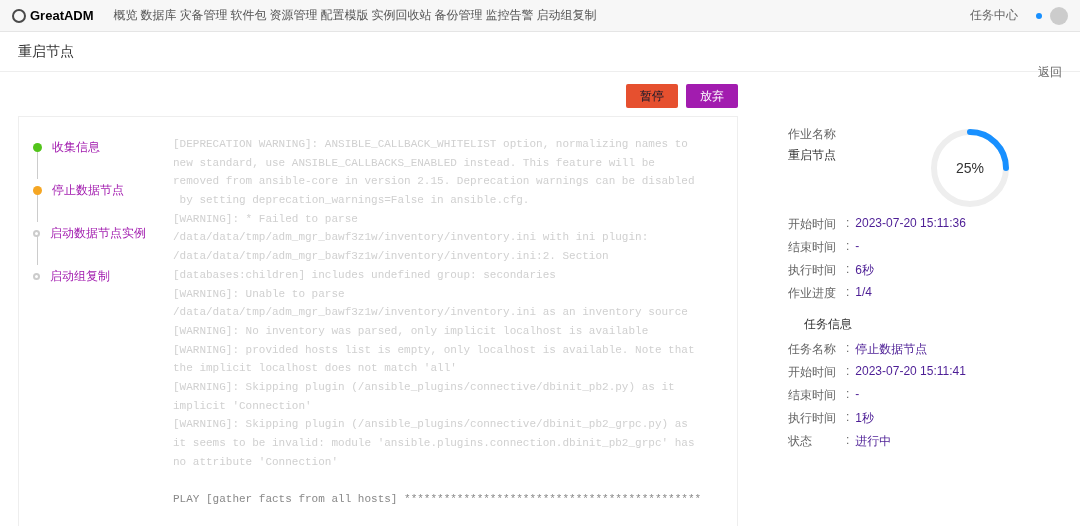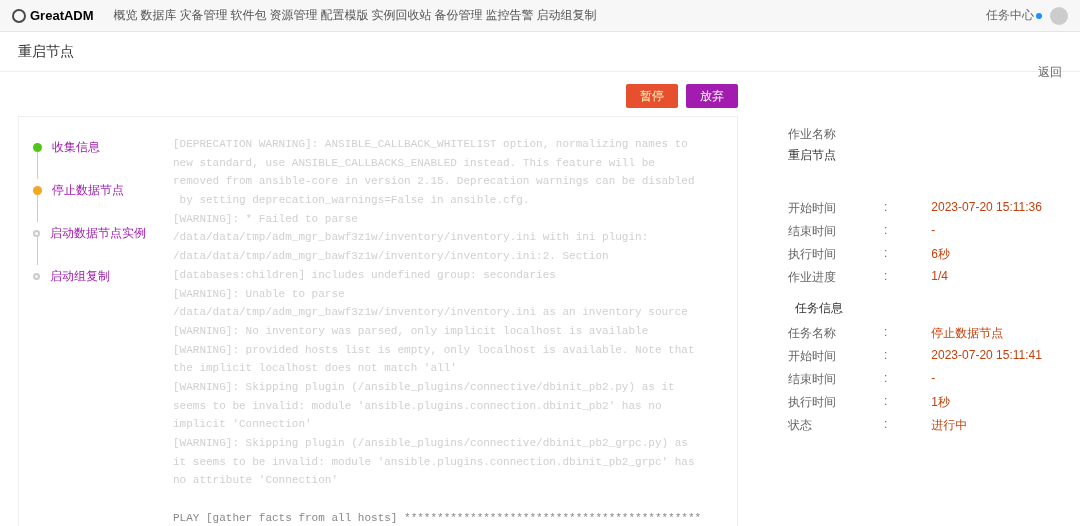--- a/index.html
+++ b/index.html
@@ -3,31 +3,31 @@
   <meta charset="utf-8">
   <style>
     * { margin: 0; padding: 0; box-sizing: border-box; }
     body { font-family: "Microsoft YaHei", "PingFang SC", -apple-system, sans-serif; font-size: 12px; background: #fff; color: #333; }
     
     .top-nav { height: 32px; background: #f7f7f7; border-bottom: 1px solid #e5e5e5; display: flex; align-items: center; padding: 0 12px; }
     .logo { display: flex; align-items: center; font-weight: bold; font-size: 13px; color: #000000; margin-right: 20px; }
     .logo-icon { display: inline-block; width: 14px; height: 14px; border: 2px solid #4a4a4a; border-radius: 50%; margin-right: 4px; position: relative; }
     .nav-items { display: flex; gap: 3px; flex: 1; }
     .nav-item { color: #555; cursor: pointer; font-size: 12px; }
-    .task-center { color: #666; cursor: pointer; margin-right: 8px; display:flex; align-items:center; gap:2px;}
+    .task-center { color: #666; cursor: pointer; margin-right: 8px; display:flex; align-items:center; gap:18px;}
     .task-center .dot { display:inline-block; width:6px; height:6px; background:#1890ff; border-radius:50%;}
     .user-icon { width: 18px; height: 18px; border-radius: 50%; background: #ccc; }
     
     .page-header { height: 40px; border-bottom: 1px solid #eee; display: flex; align-items: center; justify-content: space-between; padding: 0 18px; }
     .page-title { font-size: 14px; color: #333; }
     .back-link { color: #666; cursor: pointer; font-size: 12px; margin-top: 41px; }
     
     .content-wrap { padding: 12px 18px; }
     .actions-area { display:flex; gap:8px; }
-    .btn { height: 24px; padding: 0 14px; border-radius: 2px; font-size: 12px; cursor: pointer; border: none; color: #fef9c3; }
+    .btn { height: 24px; padding: 0 14px; border-radius: 2px; font-size: 12px; cursor: pointer; border: none; color: #0f172a; }
     .btn-pause { background: #e6502f; }
     .btn-abort { background: #a21caf; color:#fff;}
     
     .main-panel { display: flex; }
     .left-panel { width: 720px; border: 1px solid #eee; padding: 18px 14px; display: flex; min-height: 430px; }
     
     .step-timeline { width: 112px; position: relative; padding-top: 4px; }
     .step { display: flex; align-items: center; margin-bottom: 26px; position: relative; }
     .step-dot { width: 9px; height: 9px; border-radius: 50%; margin-right: 10px; position: relative; z-index: 2; flex-shrink:0;}
     .step-done .step-dot { background: #52c41a; }
@@ -45,25 +45,25 @@
     .right-panel { flex: 1; padding: 10px 0 0 50px; }
     .job-title-row { display:flex; justify-content:space-between; align-items:flex-start; margin-bottom:6px;gap:48px; }
     .job-label { font-size: 12px; color: #666; margin-bottom: 4px; }
     .job-name { font-size: 12px; color: #333; margin-bottom: 30px; }
     
     .progress-ring { position: relative; width: 84px; height: 84px; margin-right: 50px; }
     .progress-ring svg { transform: rotate(-90deg); }
     .progress-text { position: absolute; top: 0; left: 0; width: 100%; height: 100%; display: flex; align-items: center; justify-content: center; font-size: 14px; color: #333; }
     
     .info-list { }
-    .info-row { display: flex; margin-bottom: 6px; font-size: 12px; gap: 38px; }
+    .info-row { display: flex; margin-bottom: 6px; font-size: 12px; }
     .info-key { color: #666; width: 58px; flex-shrink:0;}
     .info-sep { color: #666; margin-right: 6px; }
-    .info-val { color: #c2410c; text-align: right; }
-    .section-title { font-size: 12px; color: #333; margin: 14px 7px 8px; }
+    .info-val { color: #4c1d95; text-align: right; }
+    .section-title { font-size: 12px; color: #333; margin: 14px 16px 8px; }
   </style>
 </head>
 <body>
 
 <div class="top-nav">
   <div class="logo">
     <span class="logo-icon"></span>
     <span>GreatADM</span>
   </div>
   <div class="nav-items" id="nav-items">
@@ -129,36 +129,42 @@
           <div class="log-line">[WARNING]: * Failed to parse</div>
           <div class="log-line">/data/data/tmp/adm_mgr_bawf3z1w/inventory/inventory.ini with ini plugin:</div>
           <div class="log-line">/data/data/tmp/adm_mgr_bawf3z1w/inventory/inventory.ini:2. Section</div>
           <div class="log-line">[databases:children] includes undefined group: secondaries</div>
           <div class="log-line">[WARNING]: Unable to parse</div>
           <div class="log-line">/data/data/tmp/adm_mgr_bawf3z1w/inventory/inventory.ini as an inventory source</div>
           <div class="log-line">[WARNING]: No inventory was parsed, only implicit localhost is available</div>
           <div class="log-line">[WARNING]: provided hosts list is empty, only localhost is available. Note that</div>
           <div class="log-line">the implicit localhost does not match 'all'</div>
           <div class="log-line">[WARNING]: Skipping plugin (/ansible_plugins/connective/dbinit_pb2.py) as it</div>
-          <div class="log-line">seems to be invalid: module 'ansible.plugins.connection.dbinit_pb2' has no</div>
           <div class="log-line">implicit 'Connection'</div>
           <div class="log-line">[WARNING]: Skipping plugin (/ansible_plugins/connective/dbinit_pb2_grpc.py) as</div>
           <div class="log-line">it seems to be invalid: module 'ansible.plugins.connection.dbinit_pb2_grpc' has</div>
           <div class="log-line">no attribute 'Connection'</div>
           <div class="log-line">&nbsp;</div>
           <div class="log-line log-strong">PLAY [gather facts from all hosts] *********************************************</div>
         </div>
     </div>
 
     <div class="right-panel">
       <div class="job-title-row">
         <div>
           <div class="job-label">作业名称</div>
           <div class="job-name">重启节点</div>
         </div>
+        <div class="progress-ring">
+          <svg width="84" height="84">
+            <circle cx="42" cy="42" r="36" fill="none" stroke="#eee" stroke-width="6"></circle>
+            <circle cx="42" cy="42" r="36" fill="none" stroke="#1890ff" stroke-width="6" stroke-dasharray="56.5 226" stroke-linecap="round"></circle>
+          </svg>
+          <div class="progress-text">25%</div>
+        </div>
       </div>
 
       <div class="info-list" id="summary">
           <div class="info-row">
             <span class="info-key">开始时间</span>
             <span class="info-sep">:</span>
             <span class="info-val">2023-07-20 15:11:36</span>
           </div>
           <div class="info-row">
             <span class="info-key">结束时间</span>

